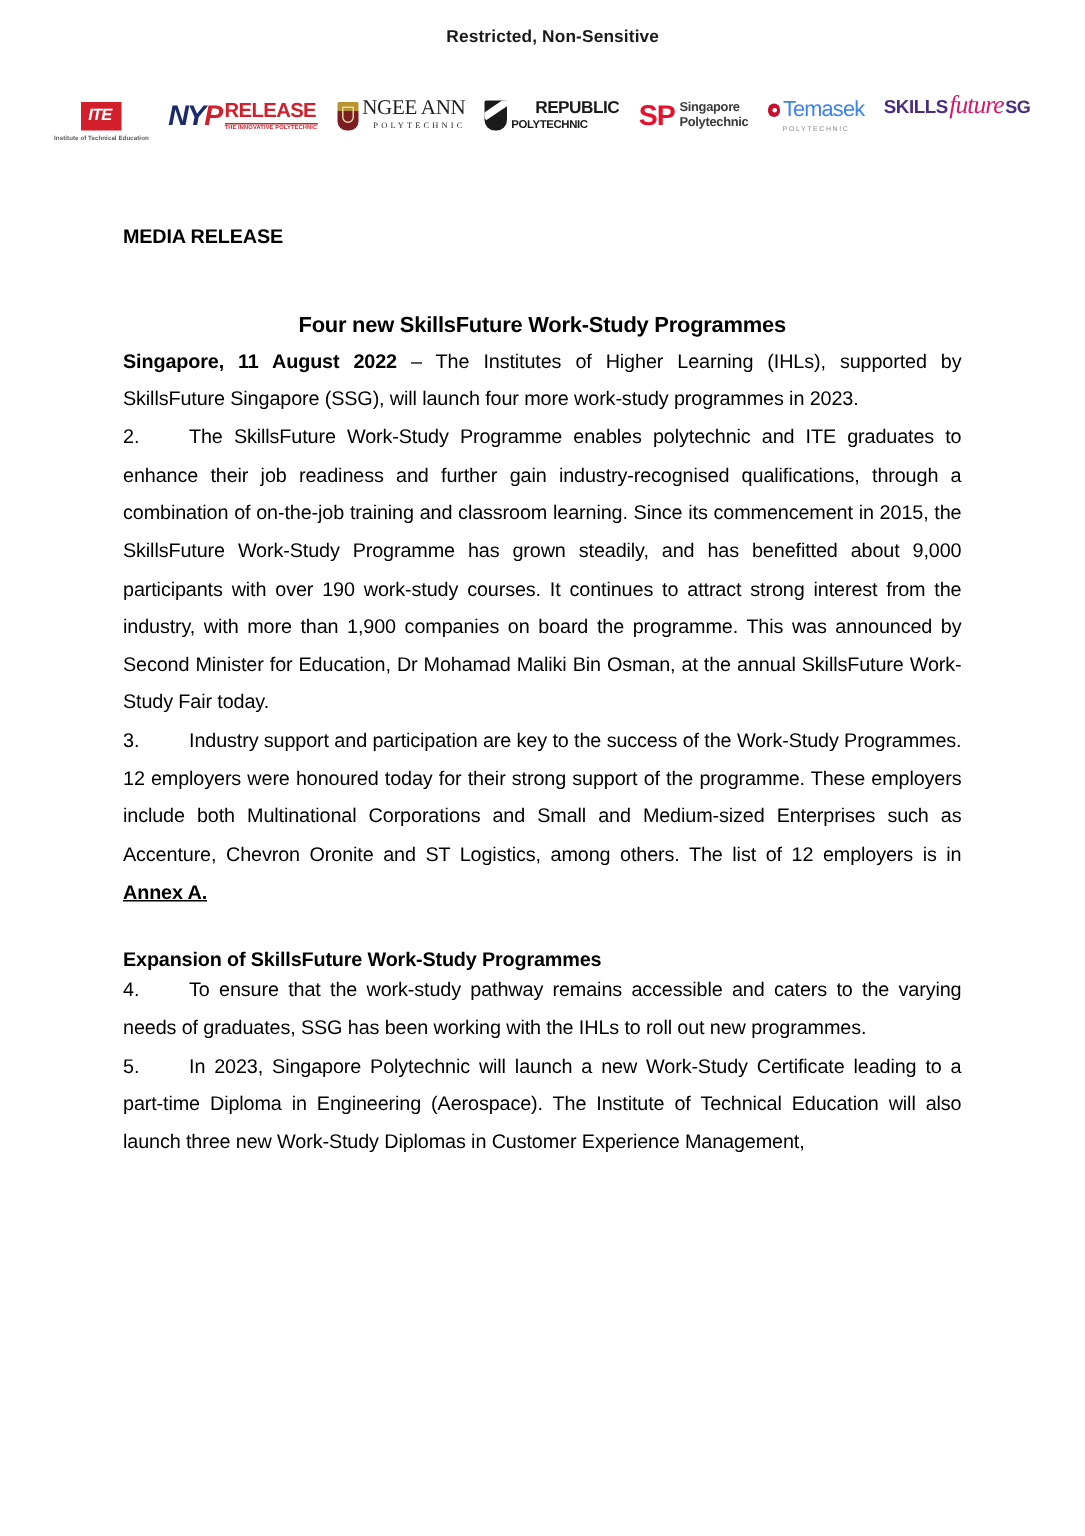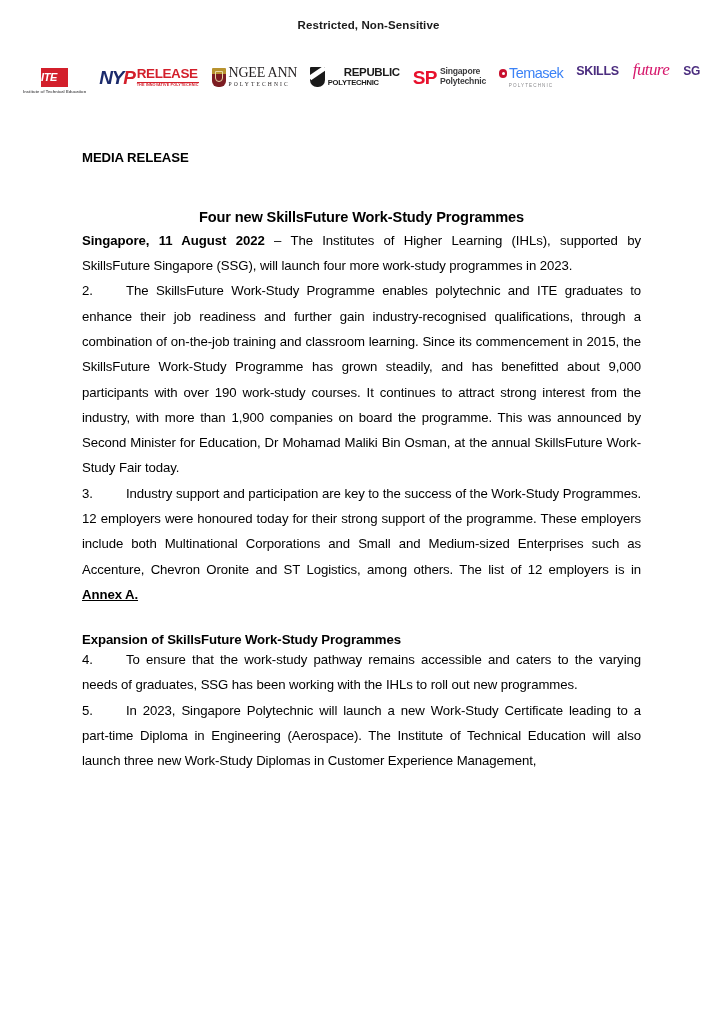--- a/index.html
+++ b/index.html
@@ -55,21 +55,21 @@
     flex-direction: column;
     align-items: center;
     justify-content: flex-end;
   }
   .ite-mark {
     width: 27px;
     height: 19px;
     background: #d31f2b;
     display: flex;
     align-items: center;
-    justify-content: flex-start;
+    justify-content: center;
     box-sizing: border-box;
     padding-right: 2px;
   }
   .ite-mark span {
     color: #ffffff;
     font-style: italic;
     font-weight: bold;
     font-size: 11px;
     letter-spacing: -0.5px;
     line-height: 1;
@@ -106,21 +106,21 @@
     font-weight: bold;
     color: #d31f2b;
     letter-spacing: 0.1px;
     margin-top: 1.5px;
     border-top: 1.1px solid #d31f2b;
     padding-top: 1px;
     white-space: nowrap;
   }
 
   
-  .logo-ngeeann { align-items: center; gap: 3px; }
+  .logo-ngeeann { align-items: center; gap: 3px; text-align: right; }
   .na-crest {
     width: 14px;
     height: 19px;
     background: linear-gradient(#b8932f 0%, #b8932f 30%, #7c1d22 30%, #7c1d22 100%);
     border-radius: 1px 1px 6px 6px;
     position: relative;
   }
   .na-crest::after {
     content: "";
     position: absolute;
@@ -220,21 +220,21 @@
     line-height: 1;
   }
   .tp-sub {
     font-size: 4.6px;
     color: #8a8a8d;
     letter-spacing: 1.1px;
     margin-top: 2px;
   }
 
   
-  .logo-sf { align-items: baseline; gap: 14px; }
+  .logo-sf { align-items: baseline; gap: 1px; }
   .sf-skills {
     font-size: 12.5px;
     font-weight: bold;
     color: #4b2d7f;
     letter-spacing: -0.3px;
   }
   .sf-future {
     font-size: 17px;
     font-style: italic;
     font-weight: normal;

